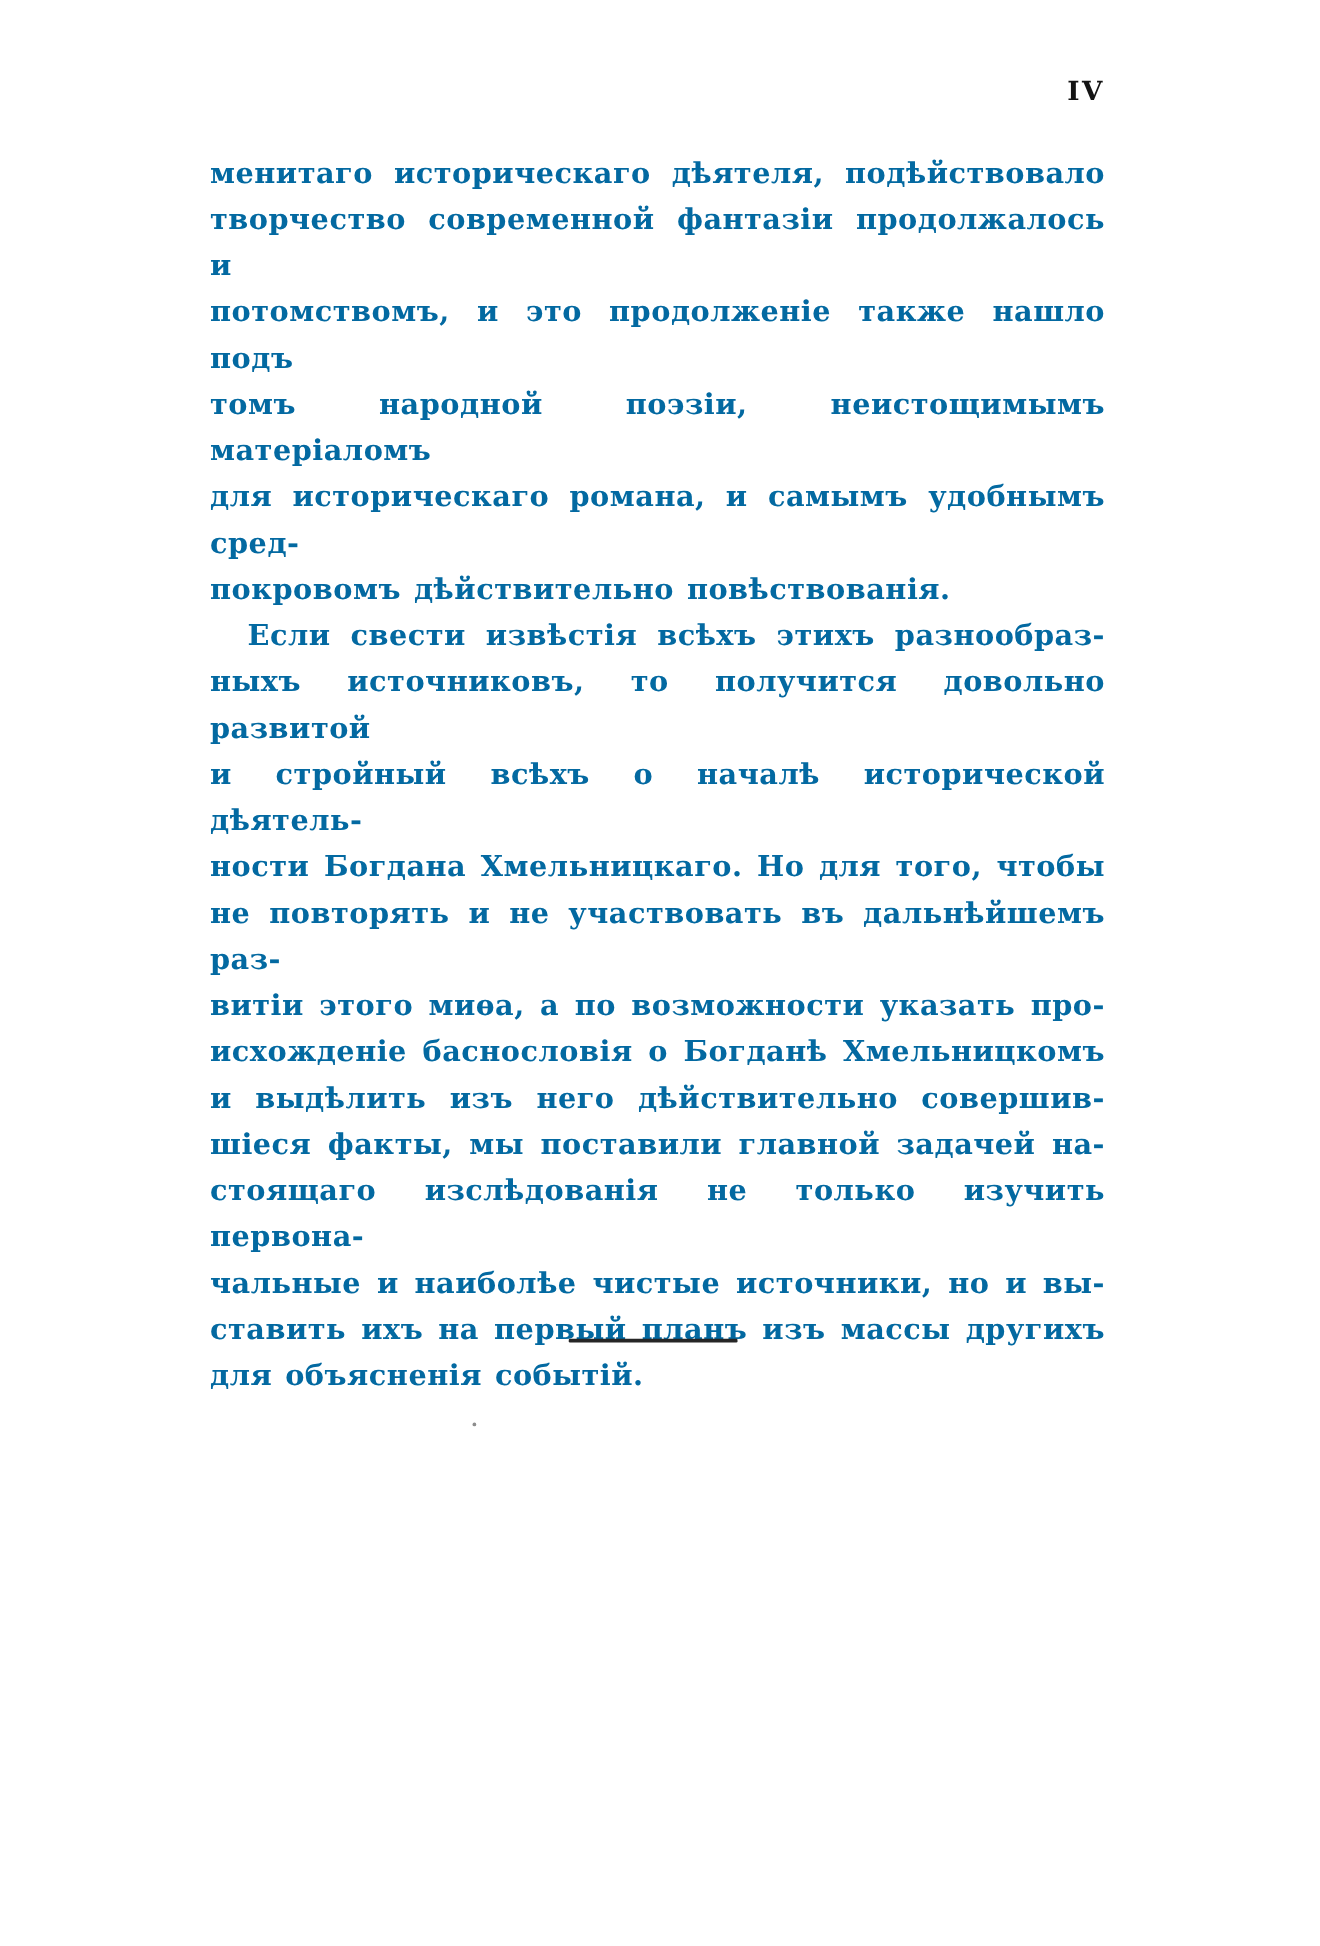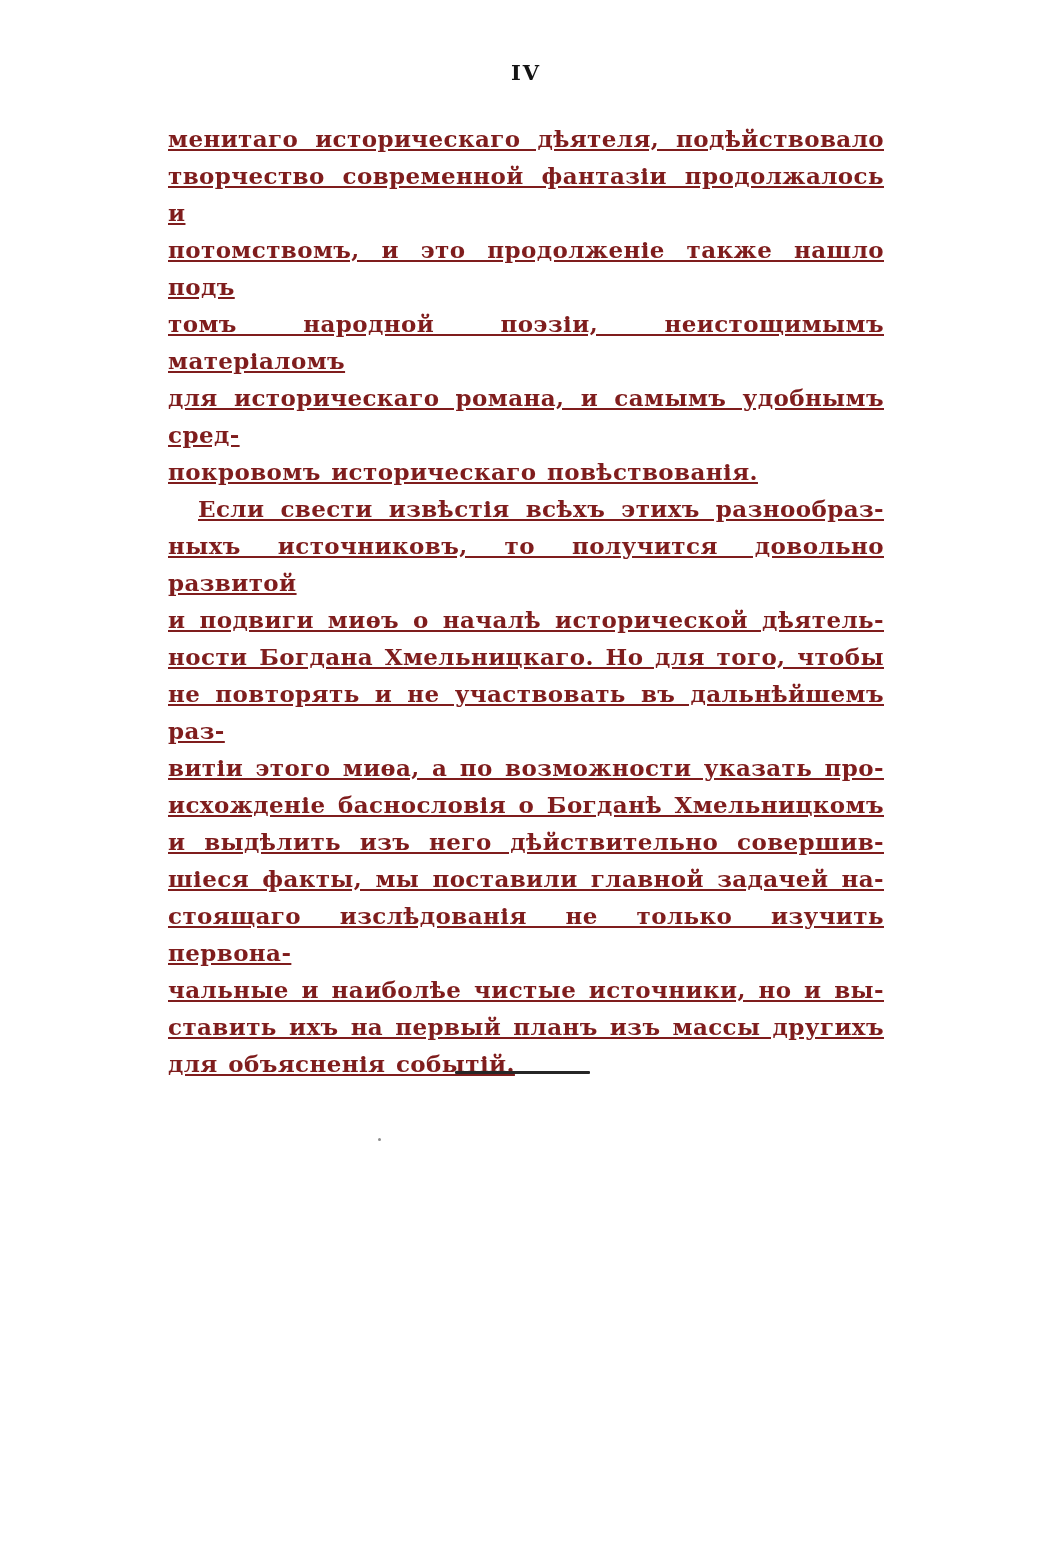--- a/index.html
+++ b/index.html
@@ -14,38 +14,37 @@
     background: #ffffff;
     color: #161616;
     font-family: "DejaVu Serif", serif;
     overflow: hidden;
   }
   .page-number {
     position: absolute;
     left: 168px;
     top: 60px;
     width: 716px;
-    text-align: center;
+    text-align: right;
     font-size: 21px;
     font-weight: 700;
     letter-spacing: 2px;
     color: #141414;
   }
   .text-block {
     position: absolute;
     left: 168px;
     top: 120px;
     width: 716px;
     font-size: 23px;
     font-weight: 700;
     line-height: 37px;
     letter-spacing: 0.4px;
     word-spacing: 2px;
-    color: #7f1d1d;
-    text-decoration: underline;
+    color: #0369a1;
   }
   .paragraph { margin: 0; }
   .text-line {
     text-align: justify;
     text-align-last: justify;
     -moz-text-align-last: justify;
   }
   .text-line.last-line {
     text-align-last: left;
     -moz-text-align-last: left;
@@ -78,26 +77,26 @@
 <div class="scan-page">
   <div class="page-number">IV</div>
 
   <div class="text-block">
       <div class="paragraph">
         <div class="text-line">менитаго историческаго дѣятеля, подѣйствовало</div>
         <div class="text-line">творчество современной фантазіи продолжалось и</div>
         <div class="text-line">потомствомъ, и это продолженіе также нашло подъ</div>
         <div class="text-line">томъ народной поэзіи, неистощимымъ матеріаломъ</div>
         <div class="text-line">для историческаго романа, и самымъ удобнымъ сред-</div>
-        <div class="text-line last-line">покровомъ историческаго повѣствованія.</div>
+        <div class="text-line last-line">покровомъ дѣйствительно повѣствованія.</div>
       </div>
       <div class="paragraph">
         <div class="text-line first-indent">Если свести извѣстія всѣхъ этихъ разнообраз-</div>
         <div class="text-line">ныхъ источниковъ, то получится довольно развитой</div>
-        <div class="text-line">и подвиги миѳъ о началѣ исторической дѣятель-</div>
+        <div class="text-line">и стройный всѣхъ о началѣ исторической дѣятель-</div>
         <div class="text-line">ности Богдана Хмельницкаго. Но для того, чтобы</div>
         <div class="text-line">не повторять и не участвовать въ дальнѣйшемъ раз-</div>
         <div class="text-line">витіи этого миѳа, а по возможности указать про-</div>
         <div class="text-line">исхожденіе баснословія о Богданѣ Хмельницкомъ</div>
         <div class="text-line">и выдѣлить изъ него дѣйствительно совершив-</div>
         <div class="text-line">шіеся факты, мы поставили главной задачей на-</div>
         <div class="text-line">стоящаго изслѣдованія не только изучить первона-</div>
         <div class="text-line">чальные и наиболѣе чистые источники, но и вы-</div>
         <div class="text-line">ставить ихъ на первый планъ изъ массы другихъ</div>
         <div class="text-line last-line">для объясненія событій.</div>

